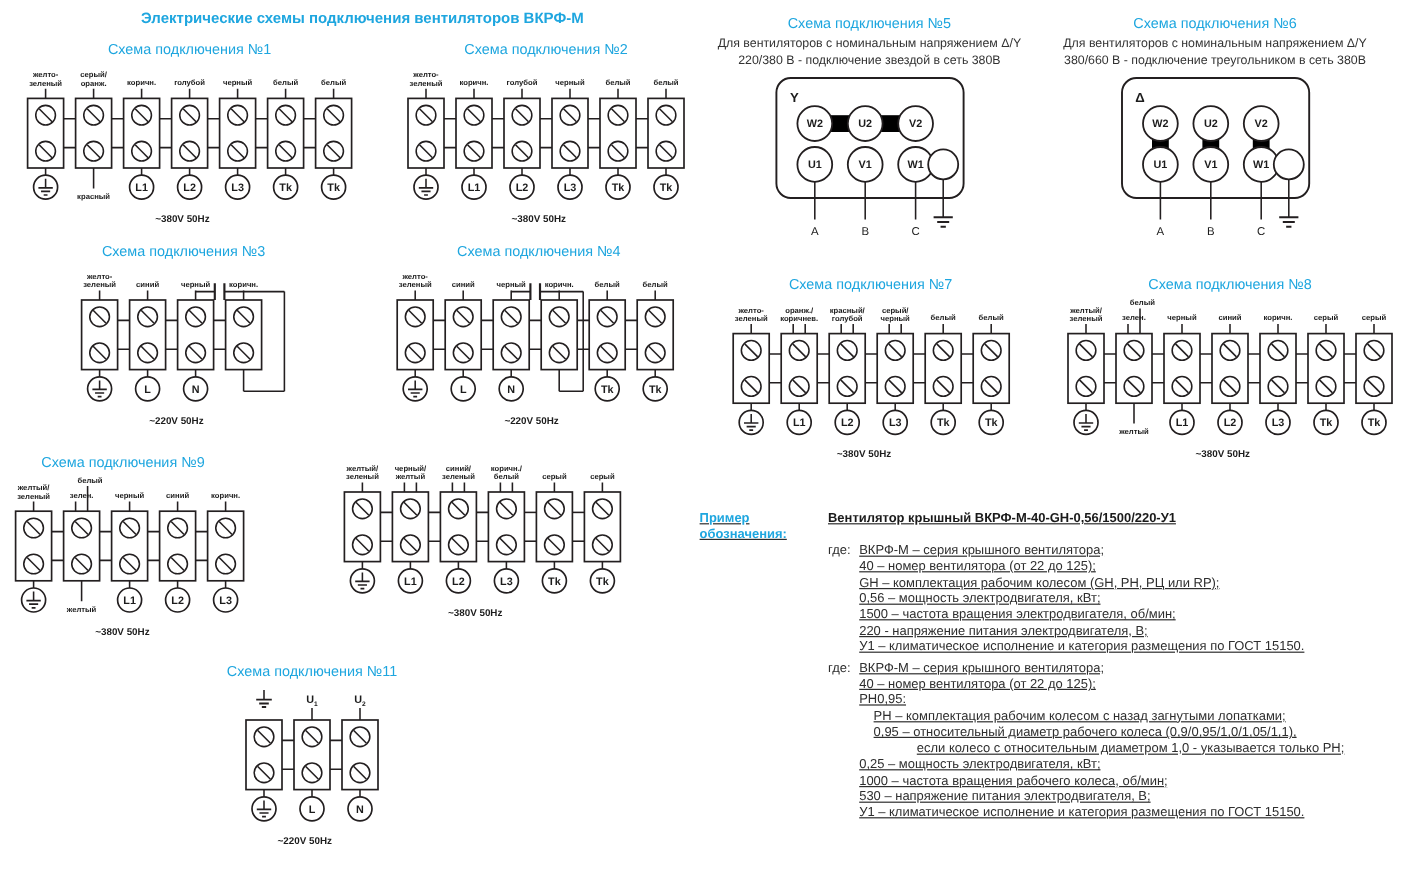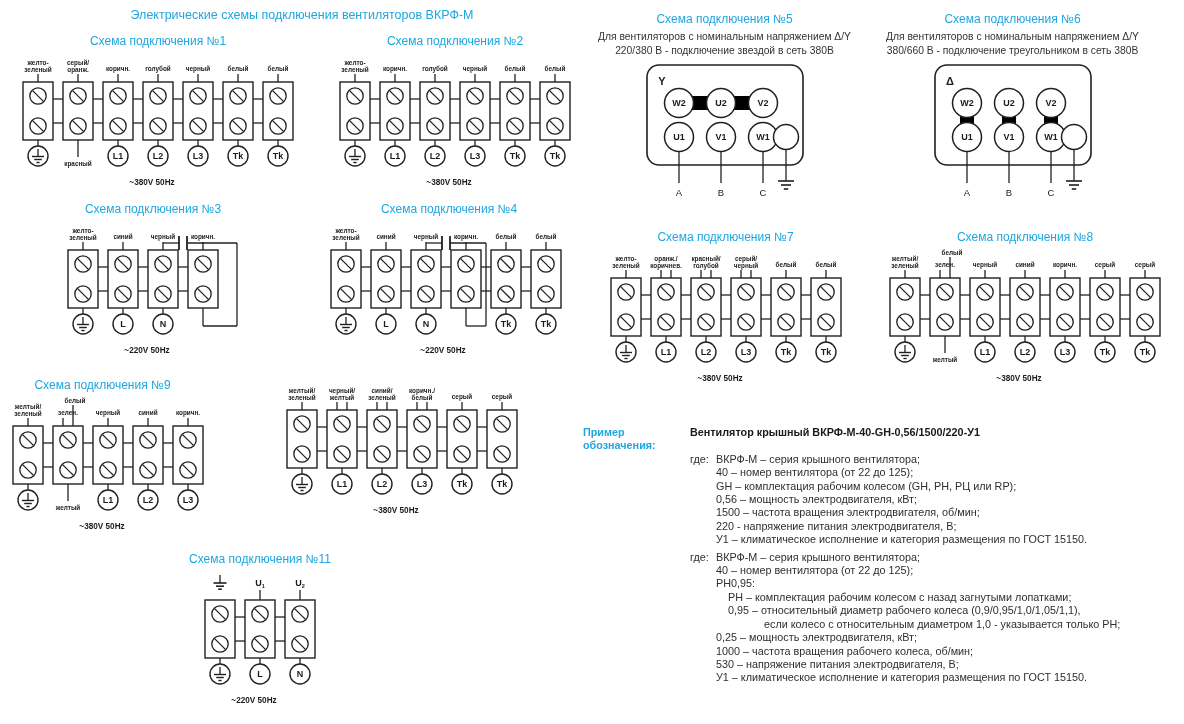--- a/index.html
+++ b/index.html
@@ -2,21 +2,21 @@
 <html><head>
 <meta charset="utf-8">
 <style>
   html,body{margin:0;padding:0;}
   body{
     width:1184px;height:724px;position:relative;background:#ffffff;
     font-family:"Liberation Sans",sans-serif;color:#2e2e2e;overflow:hidden;
   }
   .main-title{
     position:absolute;left:0;top:8px;width:604px;text-align:center;
-    font-size:12.5px;font-weight:normal;color:#1ea6df;
+    font-size:12.5px;font-weight:bold;color:#1ea6df;
   }
   .scheme{position:absolute;text-align:center;}
   .scheme h2{
     margin:0 0 4px 0;font-size:12px;font-weight:normal;color:#1ea6df;text-align:center;
   }
   .scheme .desc{
     font-size:10.3px;line-height:1.32;color:#333333;margin:3px 0 2px;text-align:center;
   }
   .scheme svg{display:inline-block;vertical-align:top;}
   svg text{font-family:"Liberation Sans",sans-serif;}
@@ -26,21 +26,21 @@
   .pos-s4{left:318px;top:202px;width:262px;}
   .pos-s5{left:597px;top:12px;width:255px;}
   .pos-s6{left:885px;top:12px;width:255px;}
   .pos-s7{left:598px;top:230px;width:255px;}
   .pos-s8{left:875px;top:230px;width:300px;}
   .pos-s9{left:0px;top:378px;width:205px;}
   .pos-s10{left:272px;top:380px;width:260px;}
   .pos-s11{left:175px;top:552px;width:170px;}
   .example{
     position:absolute;left:583px;top:426px;width:601px;
-    font-size:10.8px;line-height:13.4px;color:#2e2e2e;
+    font-size:10.8px;line-height:13.4px;color:#2e2e2e;text-decoration:underline;
   }
   .ex-item + .ex-item{margin-top:4px;}
   .ex-titlerow{display:flex;}
   .ex-label{width:107px;flex:none;font-weight:bold;color:#1ea6df;}
   .ex-title{font-weight:bold;color:#1a1a1a;}
   .ex-body{position:relative;padding-left:133px;}
   .ex-where{position:absolute;left:107px;top:0;}
   .ex-line.ind1{margin-left:12px;}
   .ex-line.ind2{margin-left:48px;}
 </style>

